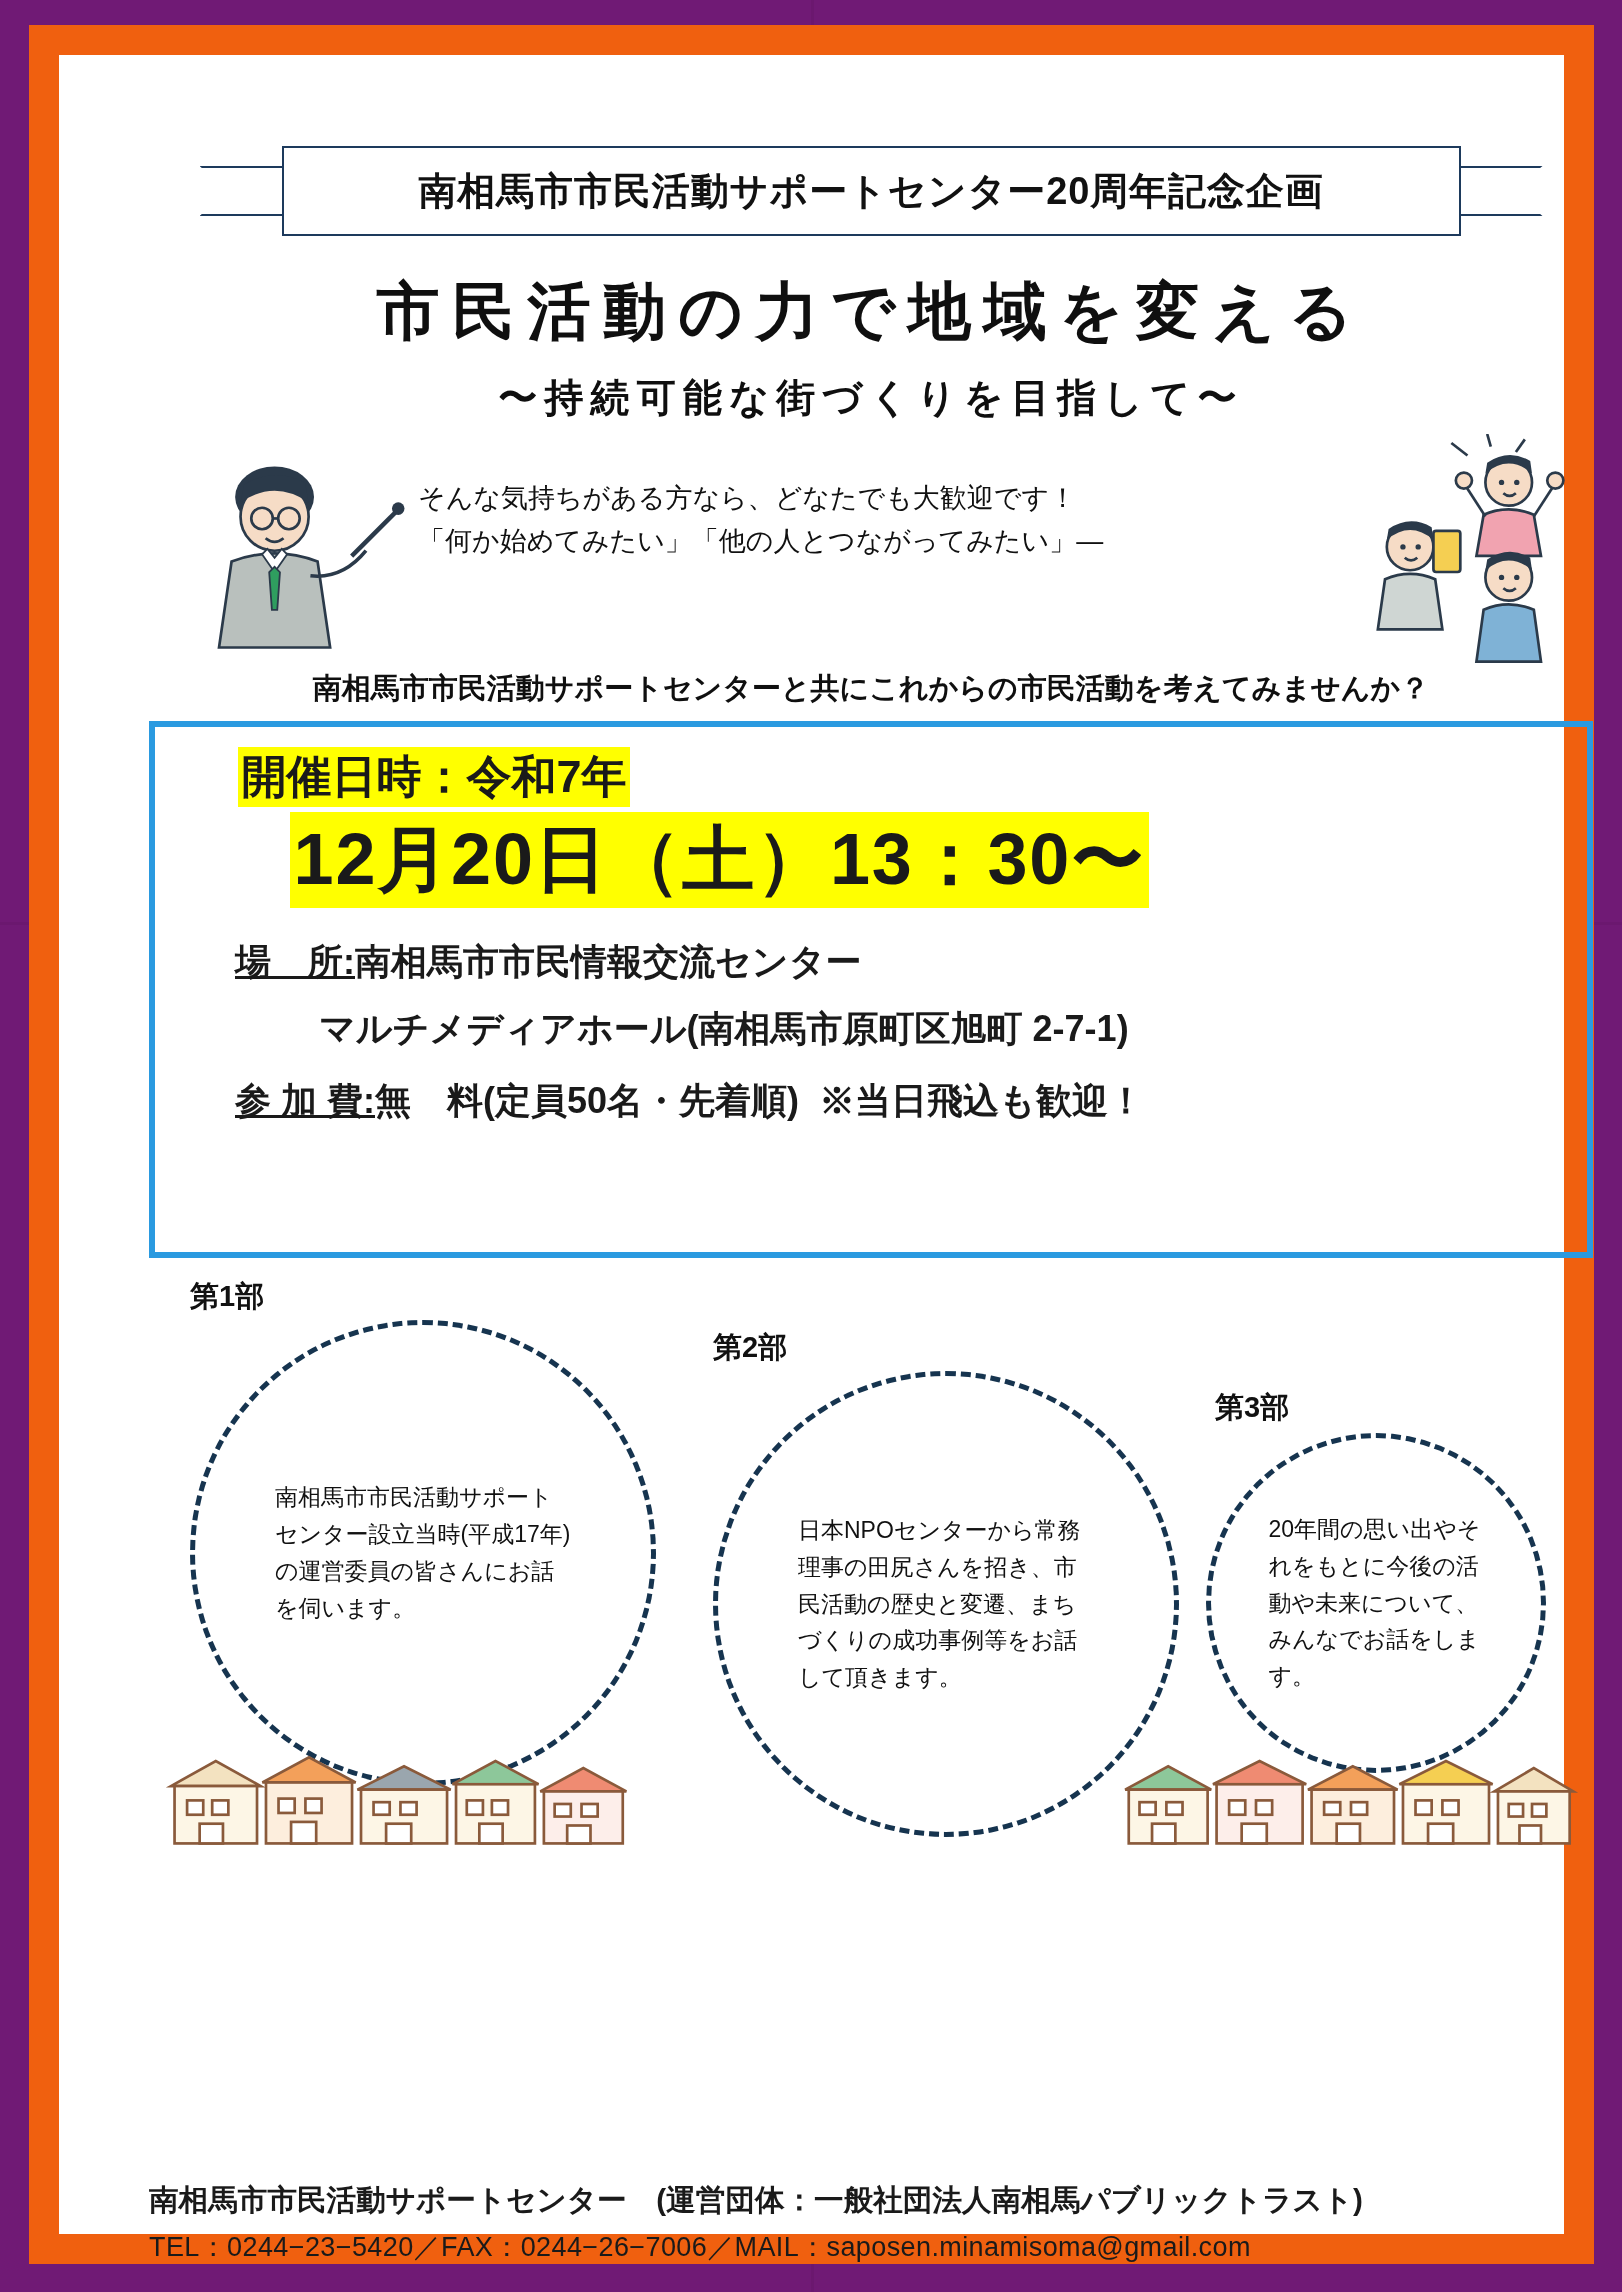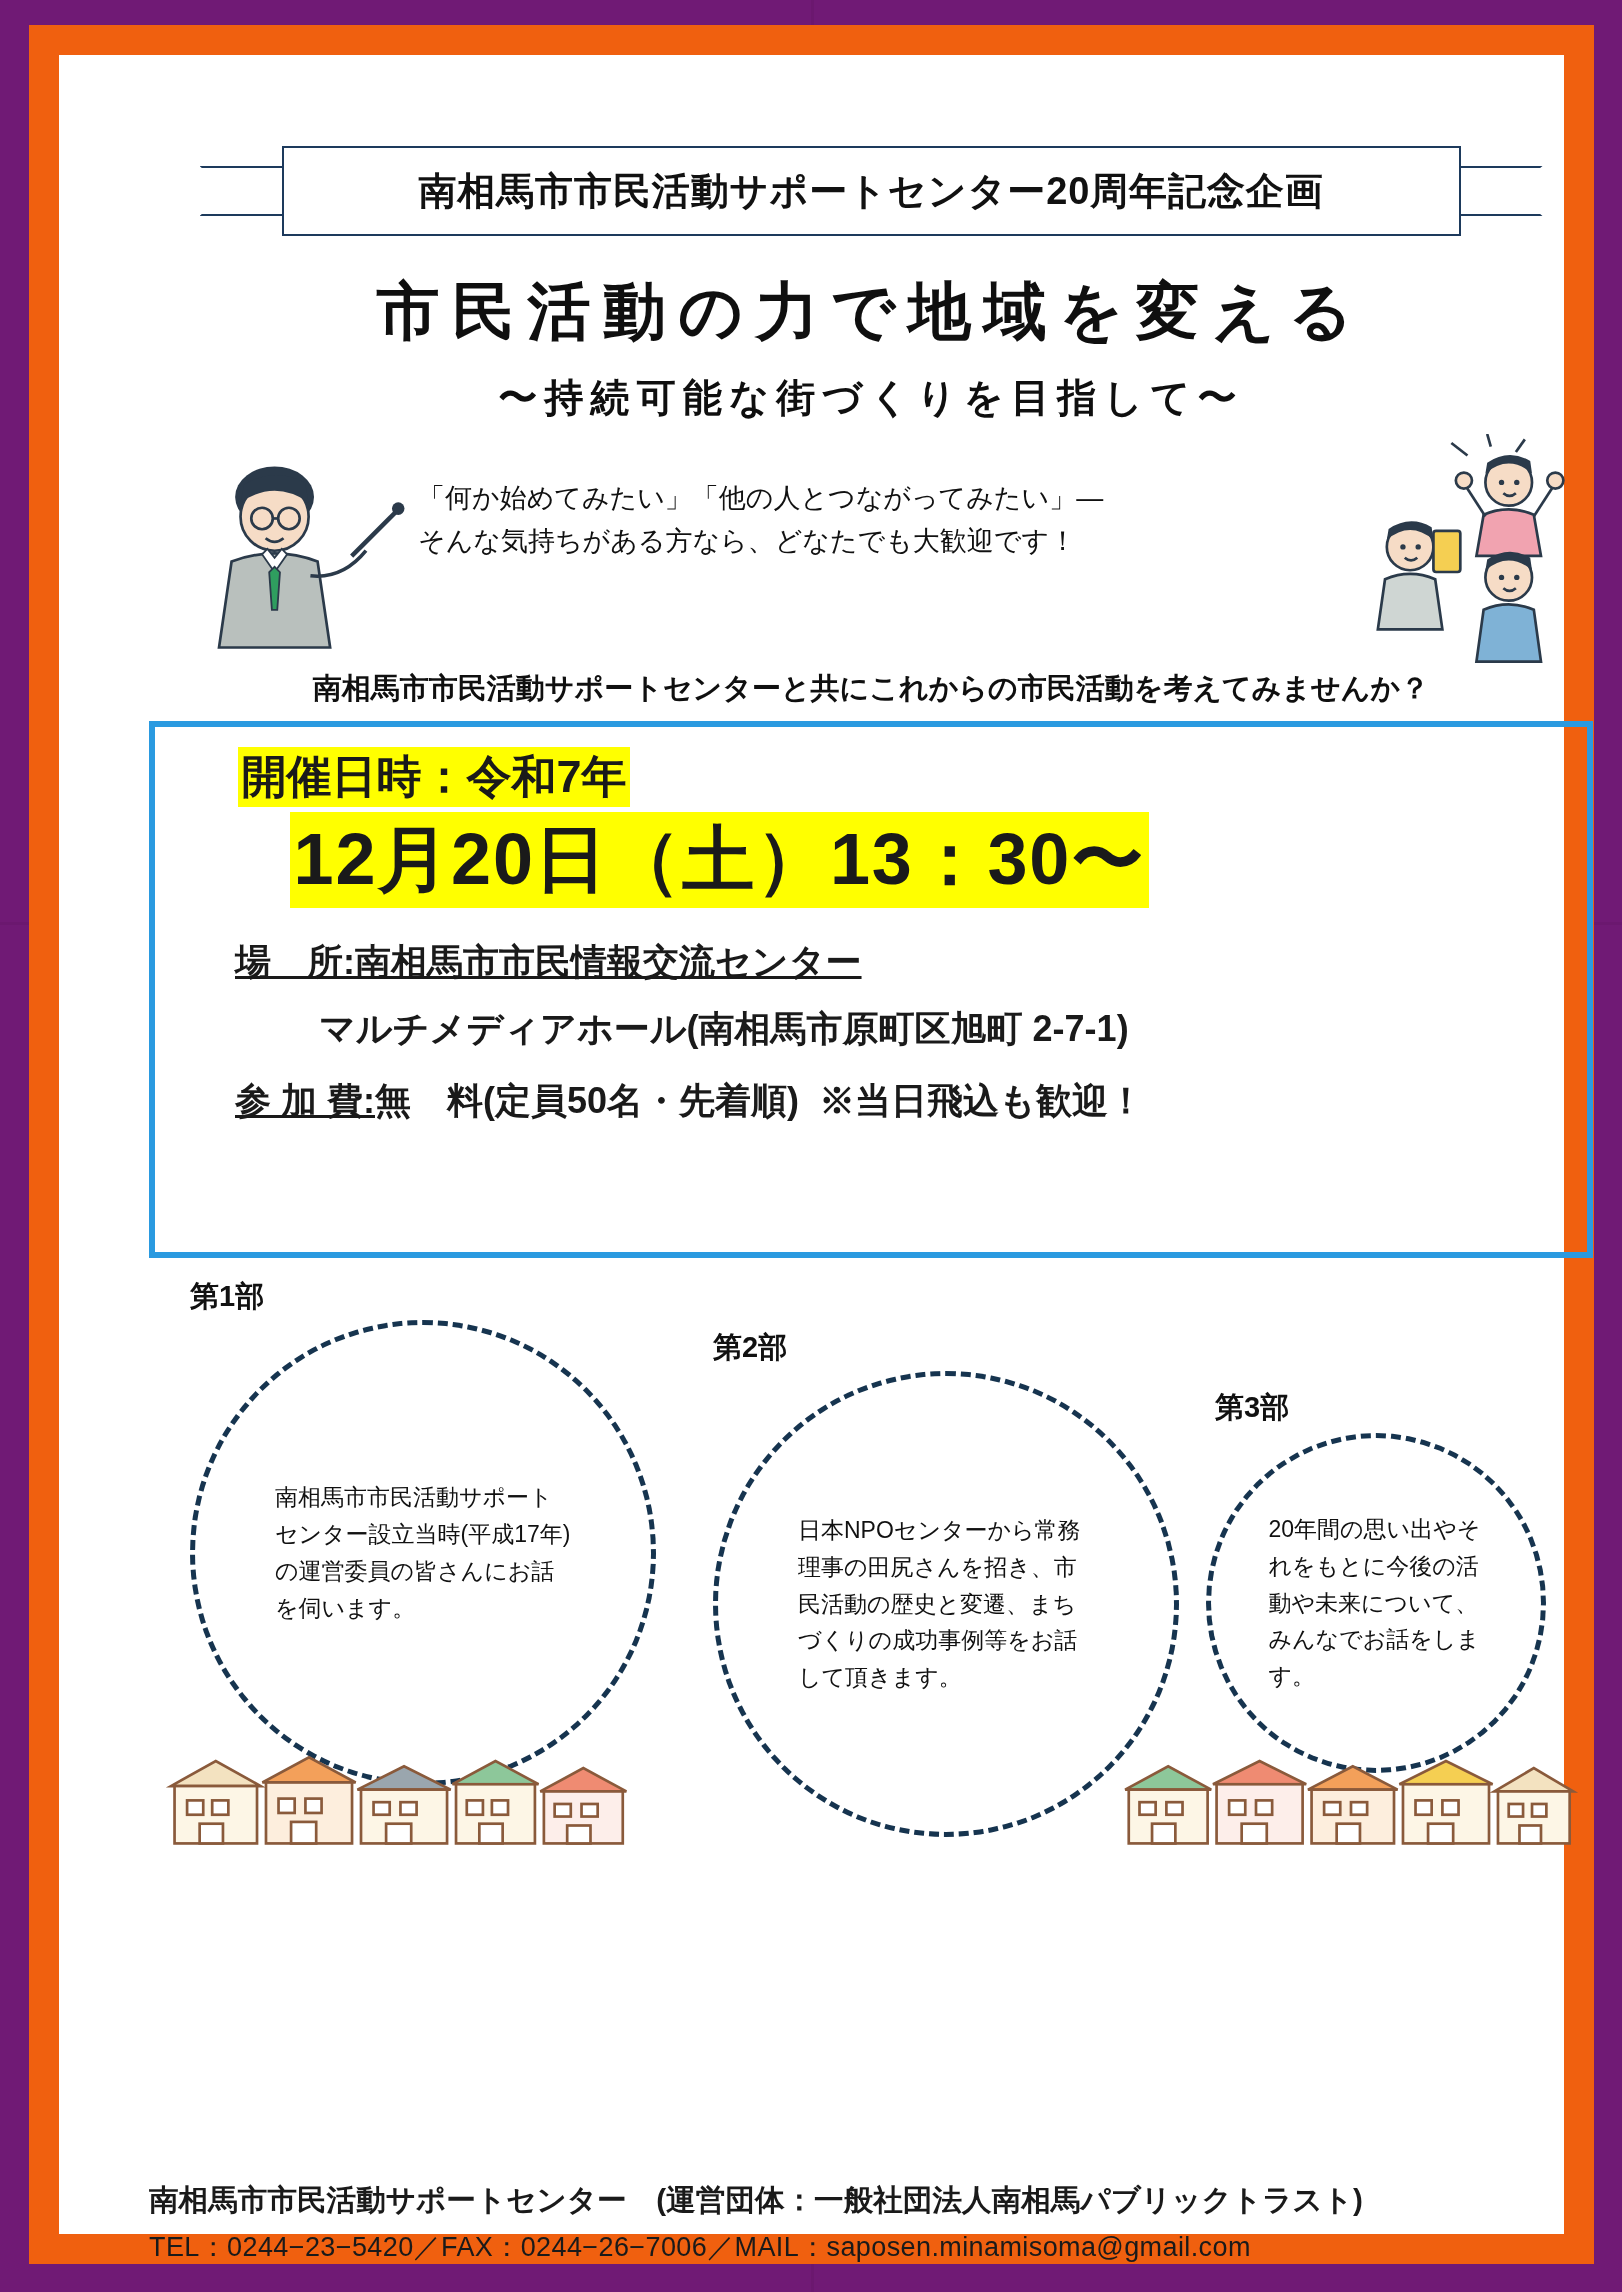--- a/index.html
+++ b/index.html
@@ -184,21 +184,20 @@
     margin-left: 105px;
     letter-spacing: 1.8px;
     white-space: nowrap;
   }
   .place-row {
     font-size: 36px;
     font-weight: bold;
     margin-top: 30px;
     margin-left: 50px;
     white-space: nowrap;
-    text-decoration: underline;
   }
   .place-row .u { text-decoration: underline; }
   .place-row2 {
     font-size: 36px;
     font-weight: bold;
     margin-top: 18px;
     margin-left: 134px;
     white-space: nowrap;
   }
   .fee-row {
@@ -327,22 +326,22 @@
           <path d="M100 104 q10 8 20 0" stroke="#2b3a4a" stroke-width="3" fill="none"></path>
           <path d="M62 130 q48 -18 96 0 l14 96 l-124 0 z" fill="#b9c0bd" stroke="#2b3a4a" stroke-width="3"></path>
           <path d="M96 122 l14 20 l14 -20 l-6 -6 l-8 10 l-8 -10 z" fill="#ffffff" stroke="#2b3a4a" stroke-width="2"></path>
           <path d="M104 142 l6 -6 l6 6 l-3 42 l-6 0 z" fill="#2f9e5f" stroke="#2b3a4a" stroke-width="2"></path>
           <path d="M150 146 q36 4 62 -28" stroke="#2b3a4a" stroke-width="4" fill="none"></path>
           <line x1="196" y1="124" x2="246" y2="74" stroke="#2b3a4a" stroke-width="5"></line>
           <circle cx="248" cy="71" r="7" fill="#2b3a4a"></circle>
         </svg>
 
         <div class="mid-text">
+          <div>そんな気持ちがある方なら、どなたでも大歓迎です！</div>
           <div>「何か始めてみたい」「他の人とつながってみたい」―</div>
-          <div>そんな気持ちがある方なら、どなたでも大歓迎です！</div>
         </div>
 
         <svg class="crowd" viewBox="0 0 290 270">
           <g stroke="#2b3a4a" stroke-width="3" fill="none">
             <line x1="150" y1="24" x2="132" y2="10"></line>
             <line x1="176" y1="14" x2="172" y2="0"></line>
             <line x1="204" y1="20" x2="214" y2="6"></line>
           </g>
 
           <g>

